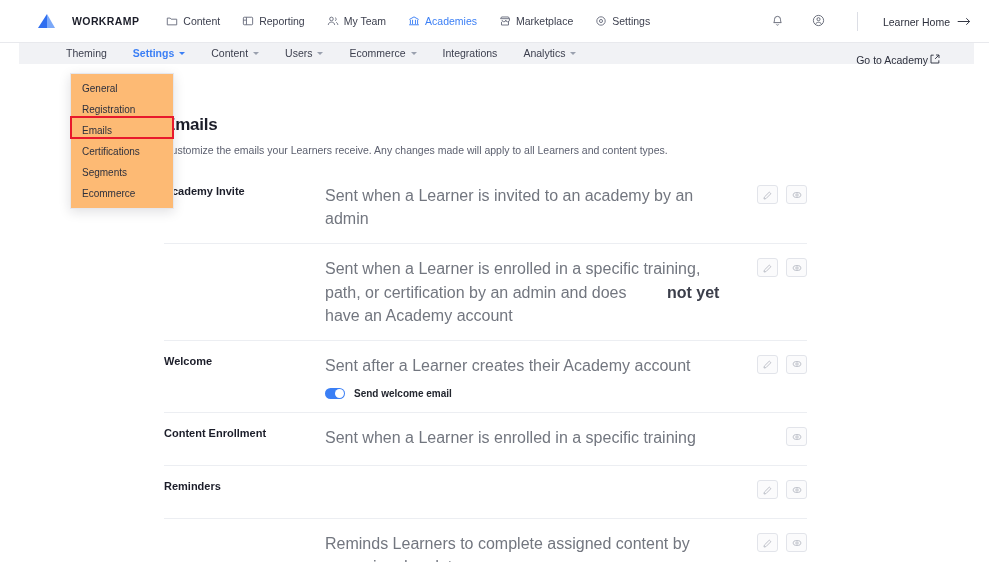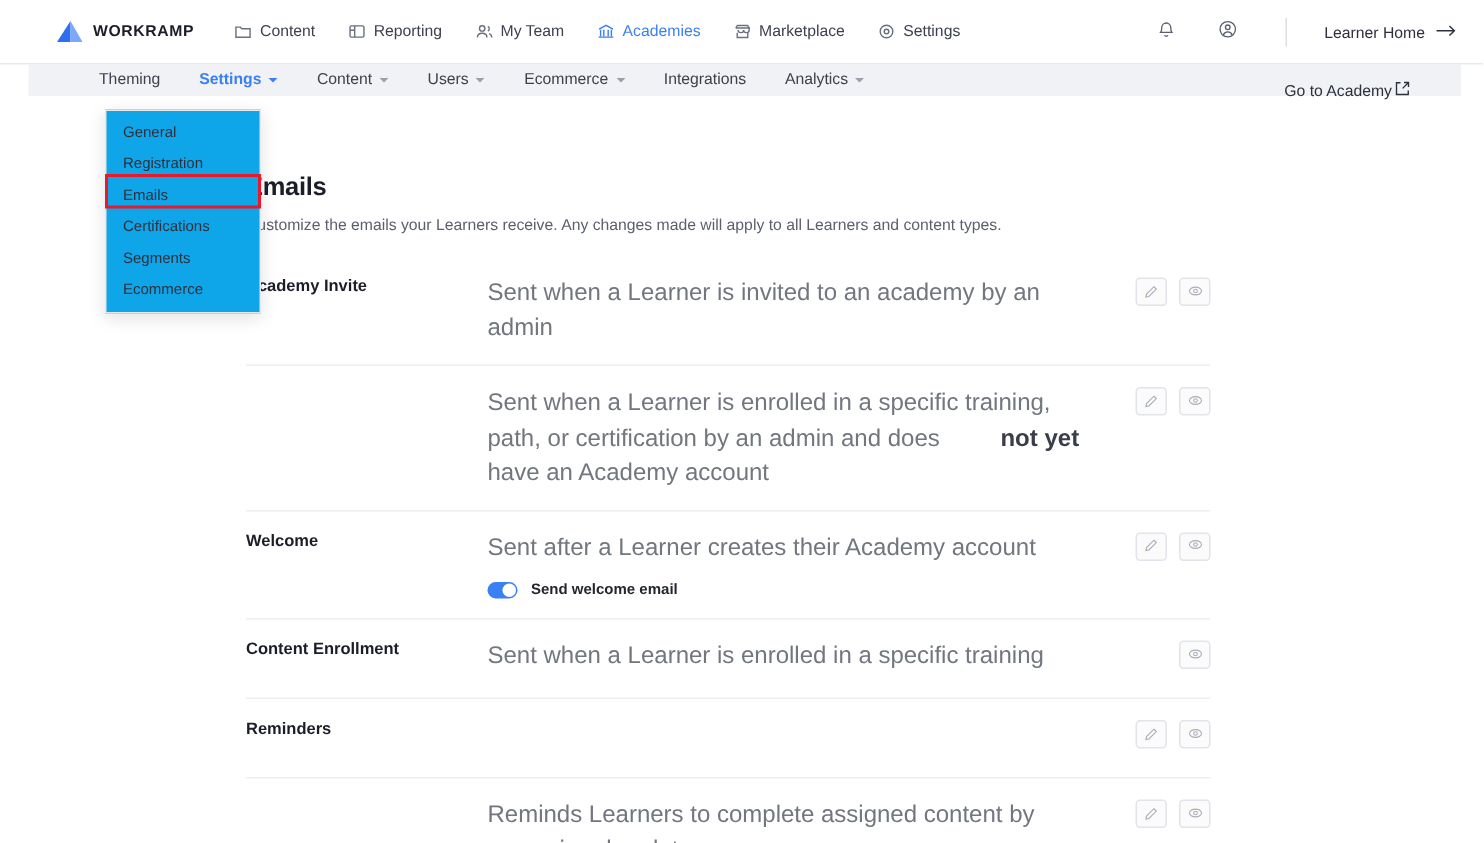--- a/index.html
+++ b/index.html
@@ -11,21 +11,21 @@
   }
   #app { position: relative; width: 989px; height: 562px; background:#fff; }
 
   
   .topbar {
     position: absolute; left:0; top:0; width:989px; height:43px;
     background:#ffffff;
     border-bottom: 1px solid #e8e9ed;
     display:flex; align-items:center;
   }
-  .brand { display:flex; align-items:center; margin-left:38px; gap:7px; }
+  .brand { display:flex; align-items:center; margin-left:38px; gap:17px; }
   .logo-mark { width:17px; height:14px; position:relative; display:block; }
   .brand-name {
     font-size:10.5px; font-weight:bold; letter-spacing:0.4px; color:#1b1d29;
   }
   .topnav { display:flex; align-items:center; margin-left:16px; gap:0; }
   .topnav-item {
     display:flex; align-items:center; gap:5px;
     padding:4px 11px; font-size:10.5px; color:#3d404f; cursor:pointer;
     white-space:nowrap;
   }
@@ -111,21 +111,21 @@
   .row-actions { display:flex; gap:8px; flex:none; padding-top:1px; }
   .act-btn {
     width:21px; height:19px; border:1px solid #e2e4ea; border-radius:3px;
     background:#fbfbfc; display:flex; align-items:center; justify-content:center;
     cursor:pointer;
   }
 
   
   .dropdown {
     position:absolute; left:70px; top:73px; width:104px;
-    background:#0ea5e9;
+    background:#fdba74;
     border:1px solid #e6e7ec;
     box-shadow:0 3px 11px rgba(20,24,40,0.13);
     padding:4px 0; z-index:40;
   }
   .dd-item {
     padding:5px 11px; font-size:10px; color:#2d303d; cursor:pointer; white-space:nowrap;
   }
   .annot-box {
     position:absolute; left:70px; top:116px; width:104px; height:23px;
     border:2px solid #e8192c; z-index:60; pointer-events:none;

